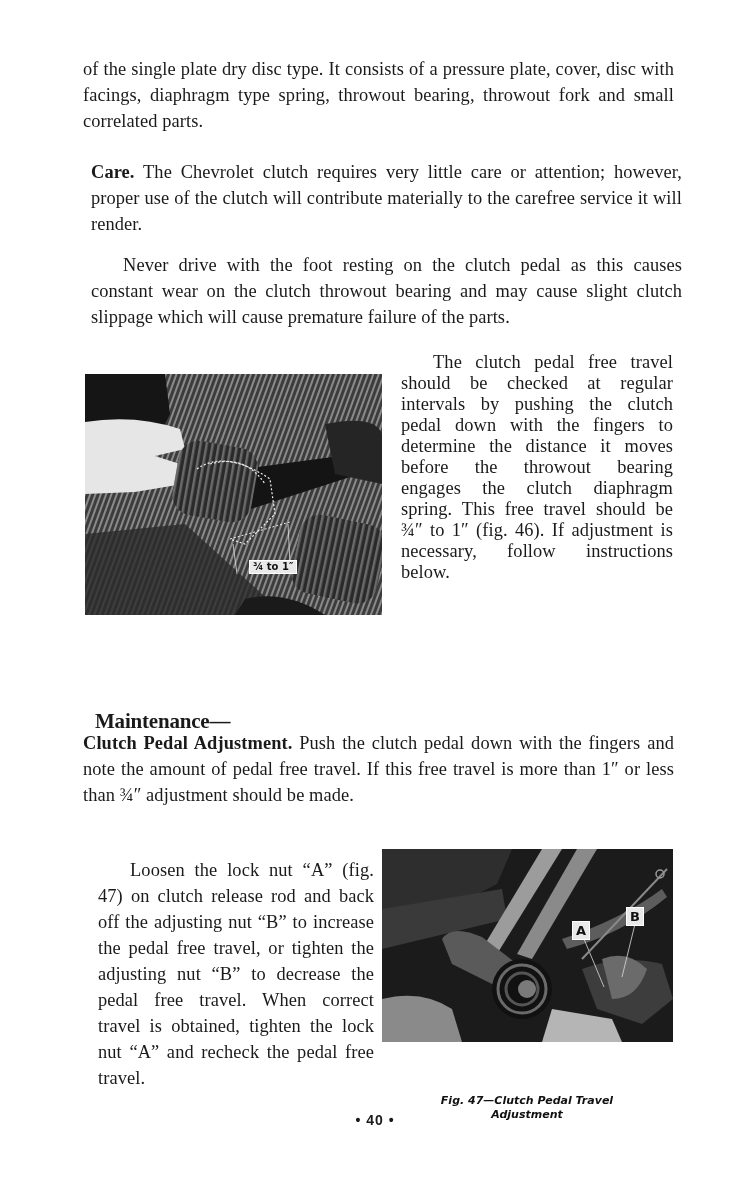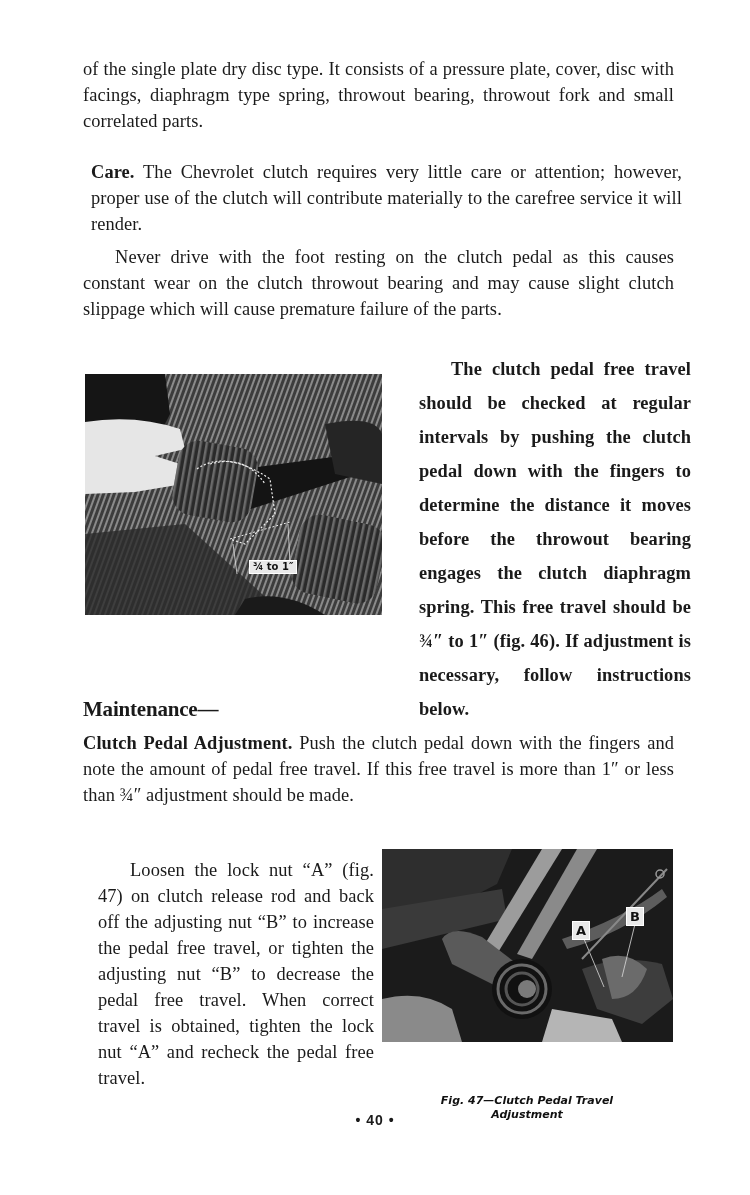--- a/index.html
+++ b/index.html
@@ -4,21 +4,21 @@
   <style>
     html, body { margin: 0; padding: 0; background: #ffffff; }
     body { width: 750px; height: 1195px; position: relative; overflow: hidden; color: #1a1a1a; font-family: "DejaVu Serif", "Liberation Serif", serif; }
     .page { position: absolute; left: 0; top: 0; width: 750px; height: 979px; }
     .txt { position: absolute; font-family: "Liberation Serif", "DejaVu Serif", serif; font-size: 18.4px; line-height: 26px; text-align: justify; text-align-last: left; letter-spacing: 0.1px; }
     .indent { text-indent: 32px; }
     .run-in { font-weight: bold; }
     #p1 { left: 83px; top: 56px; width: 591px; }
     #p2 { left: 83px; top: 151px; width: 591px; }
     #p3 { left: 83px; top: 244px; width: 591px; }
-    #p4 { left: 419px; top: 352px; width: 272px; line-height: 34px; font-weight: bold; }
+    #p4 { left: 401px; top: 352px; width: 272px; line-height: 21px; }
     #heading { position: absolute; left: 83px; top: 697px; font-family: "Liberation Serif", "DejaVu Serif", serif; font-size: 21px; font-weight: bold; letter-spacing: -0.2px; }
     #p5 { left: 83px; top: 730px; width: 591px; }
     #p6 { left: 83px; top: 842px; width: 276px; }
     .caption { position: absolute; font-family: "DejaVu Sans", "Liberation Sans", sans-serif; font-style: italic; font-weight: bold; font-size: 11px; color: #111; text-align: center; line-height: 14px; }
     #cap46 { left: 86px; top: 636px; width: 272px; text-align: left; }
     #cap47 { left: 382px; top: 1094px; width: 290px; text-align: center; }
     #page-number { position: absolute; left: 0; width: 750px; top: 1112px; text-align: center; font-family: Liberation Sans, sans-serif; font-weight: bold; font-size: 14px; letter-spacing: 1px; }
     .photo { position: absolute; overflow: hidden; }
     #fig46 { left: 85px; top: 374px; width: 297px; height: 241px; background: #b91c1c; }
     #fig47 { left: 382px; top: 849px; width: 291px; height: 193px; background: #1e1e1e; }
@@ -32,21 +32,21 @@
 <body>
 
 <div class="page">
 
   <p class="txt" id="p1" style="margin:0;">of the single plate dry disc type. It consists of a pressure plate, cover, disc with facings, diaphragm type spring, throwout bearing, throwout fork and small correlated parts.</p>
 
   <p class="txt" id="p2" style="margin:8px;">
     <span class="run-in">Care.</span><span> The Chevrolet clutch requires very little care or attention; however, proper use of the clutch will contribute materially to the carefree service it will render.</span>
   </p>
 
-  <p class="txt indent" id="p3" style="margin:0;">Never drive with the foot resting on the clutch pedal as this causes constant wear on the clutch throwout bearing and may cause slight clutch slippage which will cause premature failure of the parts.</p>
+  <p class="txt indent" id="p3" style="margin:8px;">Never drive with the foot resting on the clutch pedal as this causes constant wear on the clutch throwout bearing and may cause slight clutch slippage which will cause premature failure of the parts.</p>
 
   <div class="photo" id="fig46">
     <svg viewBox="0 0 297 241" preserveAspectRatio="none">
       <defs>
         <pattern id="ribs" width="5" height="5" patternUnits="userSpaceOnUse" patternTransform="rotate(20)">
           <rect width="5" height="5" fill="#3c3c3c"></rect>
           <rect width="2" height="5" fill="#8a8a8a"></rect>
         </pattern>
         <pattern id="pedribs" width="6" height="6" patternUnits="userSpaceOnUse">
           <rect width="6" height="6" fill="#2a2a2a"></rect>
@@ -67,21 +67,21 @@
       <line x1="148" y1="170" x2="152" y2="200" stroke="#ddd" stroke-width="0.8"></line>
       <line x1="203" y1="150" x2="205" y2="190" stroke="#ddd" stroke-width="0.8"></line>
       <path d="M160 225 Q200 215 240 241 L150 241 Z" fill="#1a1a1a"></path>
     </svg>
     <span class="label-tag" id="tag-travel">¾ to 1″</span>
   </div>
 
 
   <p class="txt indent" id="p4" style="margin:0;">The clutch pedal free travel should be checked at regular intervals by pushing the clutch pedal down with the fingers to determine the distance it moves before the throwout bearing engages the clutch diaphragm spring. This free travel should be ¾″ to 1″ (fig. 46). If adjustment is necessary, follow instructions below.</p>
 
-  <h2 id="heading" style="margin:0;">Maintenance—</h2>
+  <h2 id="heading" style="margin:12px;">Maintenance—</h2>
 
   <p class="txt" id="p5" style="margin:0;">
     <span class="run-in">Clutch Pedal Adjustment.</span><span> Push the clutch pedal down with the fingers and note the amount of pedal free travel. If this free travel is more than 1″ or less than ¾″ adjustment should be made.</span>
   </p>
 
   <p class="txt indent" id="p6" style="margin:15px;">Loosen the lock nut “A” (fig. 47) on clutch release rod and back off the adjusting nut “B” to increase the pedal free travel, or tighten the adjusting nut “B” to decrease the pedal free travel. When correct travel is obtained, tighten the lock nut “A” and recheck the pedal free travel.</p>
 
   <div class="photo" id="fig47">
     <svg viewBox="0 0 291 193" preserveAspectRatio="none">
       <rect width="291" height="193" fill="#1b1b1b"></rect>

